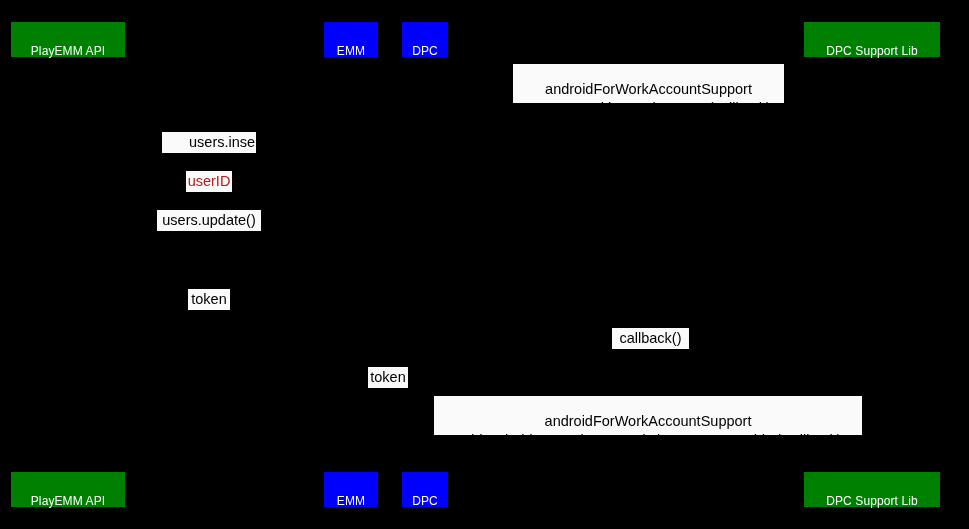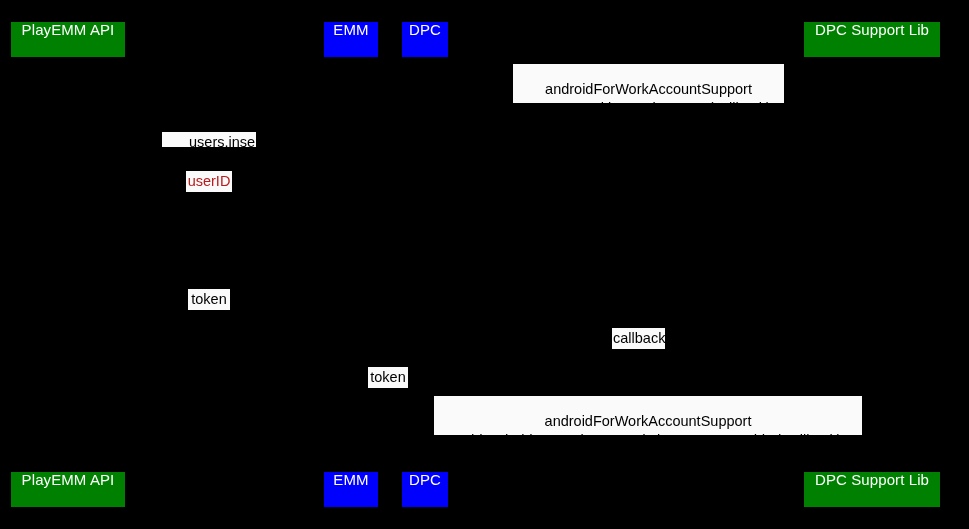--- a/index.html
+++ b/index.html
@@ -20,24 +20,24 @@
     top: 0;
     width: 969px;
     height: 529px;
     background: #000000;
   }
   
   .participant {
     position: absolute;
     box-sizing: border-box;
     display: flex;
-    align-items: flex-start;
+    align-items: flex-end;
     justify-content: center;
     color: #ffffff;
-    font-size: 15px;
+    font-size: 12px;
     line-height: 1;
     letter-spacing: 0.1px;
     white-space: nowrap;
     user-select: none;
   }
   .participant.green { background: #008000; }
   .participant.blue  { background: #0000ff; }
 
   
   .msg {
@@ -83,20 +83,21 @@
       <span>EMM</span>
     </div>
     <div class="participant blue" style="left: 402px; top: 472px; width: 46px; height: 35px; background: rgb(0, 0, 255);">
       <span>DPC</span>
     </div>
     <div class="participant green" style="left: 804px; top: 472px; width: 136px; height: 35px; background: rgb(0, 128, 0);">
       <span>DPC Support Lib</span>
     </div>
     <div class="msg multi" style="left: 513px; top: 64px; width: 271px; height: 39px; background: rgb(250, 250, 250); color: rgb(0, 0, 0);">androidForWorkAccountSupport
 .ensureWorkingEnvironment(callback)</div>
-    <div class="msg single" style="left: 162px; top: 132px; width: 94px; height: 15px; background: rgb(250, 250, 250); color: rgb(0, 0, 0); padding-left: 27px;">users.insert()</div>
+    <div class="msg single" style="left: 162px; top: 132px; width: 94px; height: 21px; background: rgb(250, 250, 250); color: rgb(0, 0, 0); padding-left: 27px;">users.insert()</div>
     <div class="msg single" style="left: 186px; top: 171px; width: 46px; height: 21px; background: rgb(250, 250, 250); color: #b91c1c;">userID</div>
+    <div class="msg single" style="left: 157px; top: 210px; width: 104px; height: 21px; background: rgb(250, 250, 250); color: rgb(0, 0, 0);">users.update()</div>
     <div class="msg single" style="left: 188px; top: 289px; width: 42px; height: 21px; background: rgb(250, 250, 250); color: rgb(0, 0, 0);">token</div>
-    <div class="msg single" style="left: 612px; top: 328px; width: 53px; height: 21px; background: rgb(250, 250, 250); color: rgb(0, 0, 0);">callback()</div>
+    <div class="msg single" style="left: 612px; top: 328px; width: 77px; height: 21px; background: rgb(250, 250, 250); color: rgb(0, 0, 0);">callback()</div>
     <div class="msg single" style="left: 368px; top: 367px; width: 40px; height: 21px; background: rgb(250, 250, 250); color: rgb(0, 0, 0);">token</div>
     <div class="msg multi" style="left: 434px; top: 396px; width: 428px; height: 39px; background: rgb(250, 250, 250); color: rgb(0, 0, 0);">androidForWorkAccountSupport
 .addAndroidForWorkAccount(token, accountAddedCallback)</div>
   </div>
 
 </body></html>

